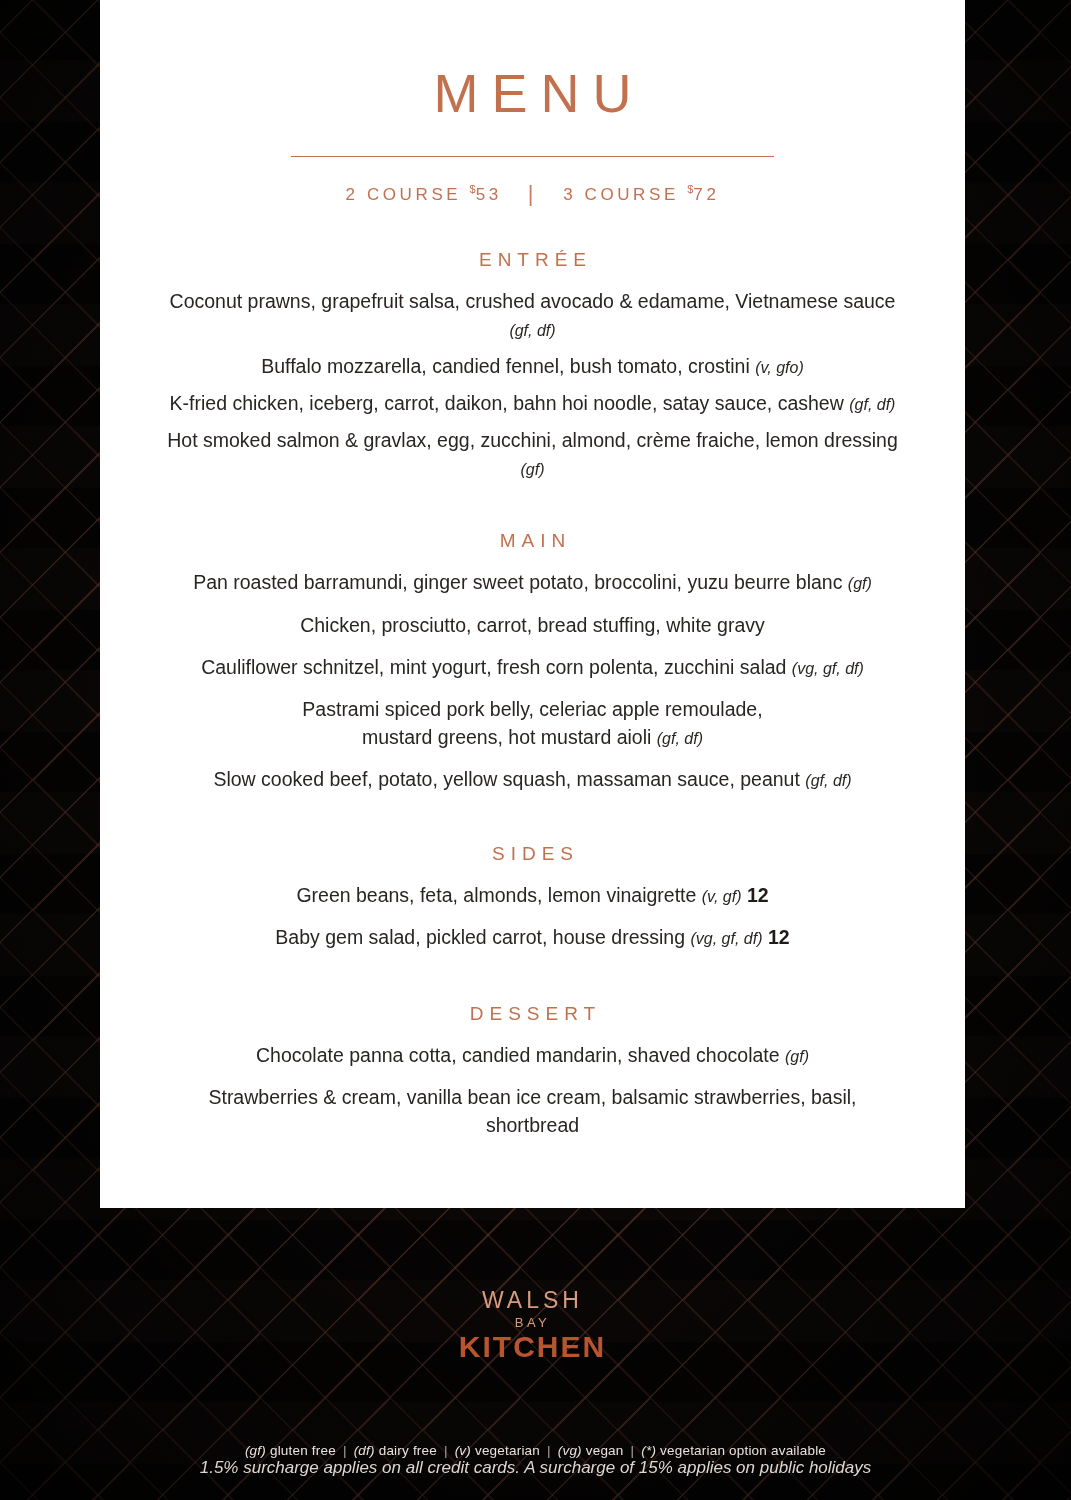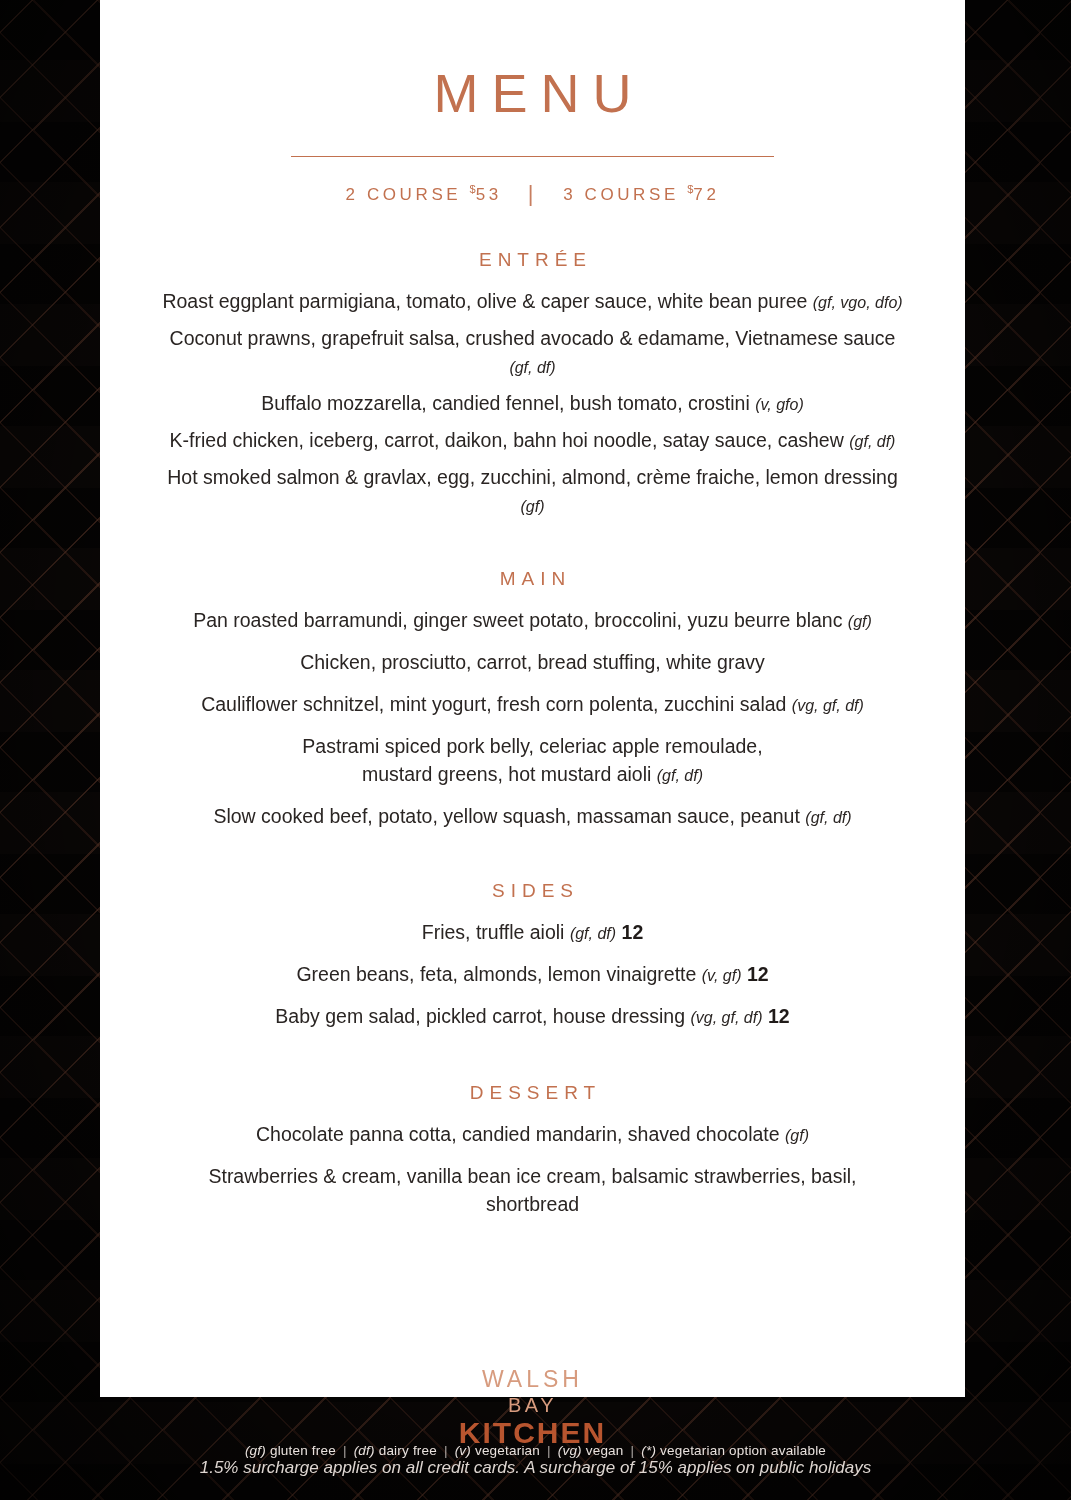--- a/index.html
+++ b/index.html
@@ -47,21 +47,21 @@
     inset: 0;
     background: radial-gradient(ellipse at 50% 45%, rgba(0,0,0,0.15) 0%, rgba(0,0,0,0.65) 70%, rgba(0,0,0,0.85) 100%);
   }
 
   
   .card {
     position: absolute;
     left: 100px;
     top: 0;
     width: 865px;
-    height: 1397px;
+    height: 1208px;
     background: #ffffff;
     box-sizing: border-box;
     padding: 40px 60px 0 60px;
   }
 
   .menu-title {
     text-align: center;
     color: #c2714f;
     font-family: "Liberation Sans", sans-serif;
     font-size: 54px;
@@ -149,21 +149,21 @@
   }
   .logo-walsh {
     color: #d79b7e;
     font-size: 23px;
     letter-spacing: 4px;
     display: block;
     transform: scaleY(1.05);
   }
   .logo-bay {
     color: #d79b7e;
-    font-size: 20px;
+    font-size: 13px;
     letter-spacing: 3.5px;
     display: block;
     margin-top: 4px;
   }
   .logo-kitchen {
     color: #b8552f;
     font-size: 30px;
     letter-spacing: 2px;
     font-weight: 700;
     display: block;
@@ -215,37 +215,35 @@
     <span class="sep">|</span>
     <span>
       <span>3 COURSE</span>
       <span class="price-sup">$</span><span>72</span>
     </span>
   </div>
 
   <div id="sections-root">
       <div class="section section--entree">
         <div class="section-heading">ENTRÉE</div>
-        <div class="item"><span>Roast eggplant parmigiana, tomato, olive &amp; caper sauce, white bean puree</span> <span class="tag">(gf, vgo, dfo)</span></div>
         <div class="item"><span>Coconut prawns, grapefruit salsa, crushed avocado &amp; edamame, Vietnamese sauce</span> <span class="tag">(gf, df)</span></div>
         <div class="item"><span>Buffalo mozzarella, candied fennel, bush tomato, crostini</span> <span class="tag">(v, gfo)</span></div>
         <div class="item"><span>K-fried chicken, iceberg, carrot, daikon, bahn hoi noodle, satay sauce, cashew</span> <span class="tag">(gf, df)</span></div>
         <div class="item"><span>Hot smoked salmon &amp; gravlax, egg, zucchini, almond, crème fraiche, lemon dressing</span> <span class="tag">(gf)</span></div>
       </div>
       <div class="section section--main">
         <div class="section-heading">MAIN</div>
         <div class="item"><span>Pan roasted barramundi, ginger sweet potato, broccolini, yuzu beurre blanc</span> <span class="tag">(gf)</span></div>
         <div class="item"><span>Chicken, prosciutto, carrot, bread stuffing, white gravy</span></div>
         <div class="item"><span>Cauliflower schnitzel, mint yogurt, fresh corn polenta, zucchini salad</span> <span class="tag">(vg, gf, df)</span></div>
         <div class="item"><span>Pastrami spiced pork belly, celeriac apple remoulade,<br>mustard greens, hot mustard aioli</span> <span class="tag">(gf, df)</span></div>
         <div class="item"><span>Slow cooked beef, potato, yellow squash, massaman sauce, peanut</span> <span class="tag">(gf, df)</span></div>
       </div>
       <div class="section section--sides">
         <div class="section-heading">SIDES</div>
-        <div class="item"><span>Fries, truffle aioli</span> <span class="tag">(gf, df)</span> <span class="price">12</span></div>
         <div class="item"><span>Green beans, feta, almonds, lemon vinaigrette</span> <span class="tag">(v, gf)</span> <span class="price">12</span></div>
         <div class="item"><span>Baby gem salad, pickled carrot, house dressing</span> <span class="tag">(vg, gf, df)</span> <span class="price">12</span></div>
       </div>
       <div class="section section--dessert">
         <div class="section-heading">DESSERT</div>
         <div class="item"><span>Chocolate panna cotta, candied mandarin, shaved chocolate</span> <span class="tag">(gf)</span></div>
         <div class="item"><span>Strawberries &amp; cream, vanilla bean ice cream, balsamic strawberries, basil, shortbread</span></div>
       </div>
     </div>
 

